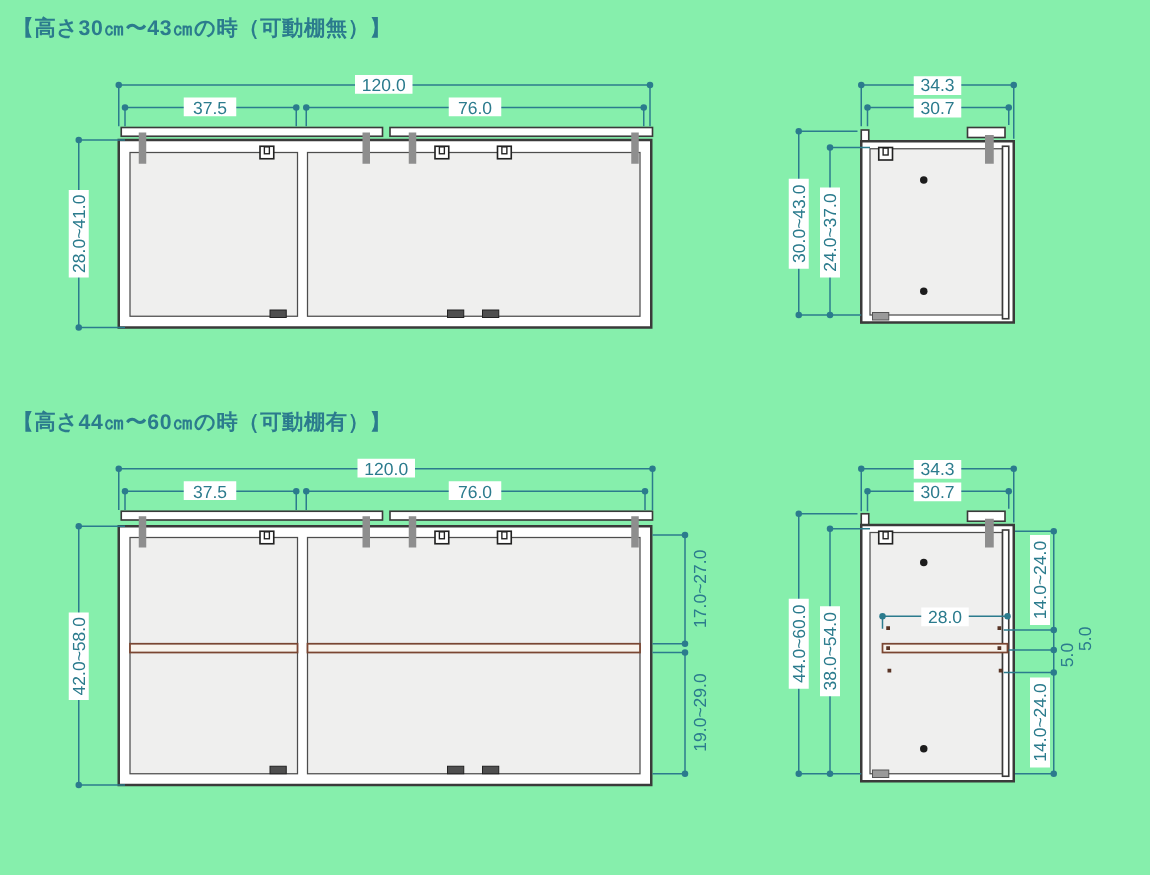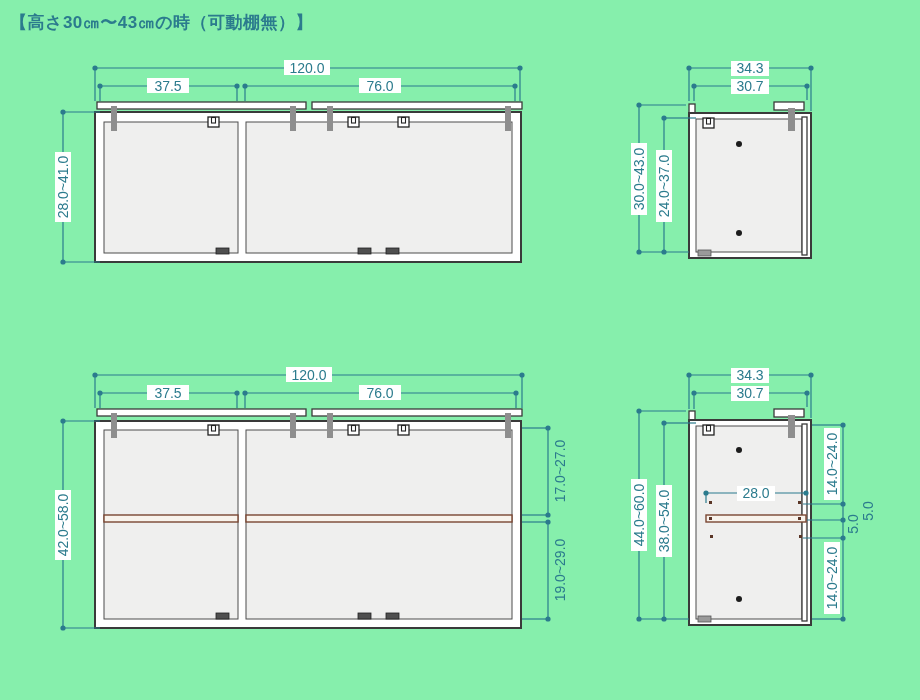--- a/index.html
+++ b/index.html
@@ -20,20 +20,21 @@
   .hole{fill:#1c1c1c;stroke:none;}
   .grayblock{fill:#9a9a9a;stroke:#555;stroke-width:.8;}
   .lblbg{fill:#ffffff;stroke:none;}
   text.dim{fill:#2b7b8d;font-size:14px;font-family:"Liberation Sans","DejaVu Sans",sans-serif;}
 </style>
 </head>
 <body>
 
 <div id="stage">
   <div class="title" style="top:11px">【高さ30㎝〜43㎝の時（可動棚無）】</div>
+  <div class="title" style="top:326px">【高さ44㎝〜60㎝の時（可動棚有）】</div>
 
   <svg width="920" height="700" viewBox="0 0 920 700">
     <defs>
       <g id="bracket">
         <rect x="0" y="0" width="11" height="10" fill="#fff" stroke="#222" stroke-width="1.3"></rect>
         <rect x="3.5" y="0.5" width="4" height="5.5" fill="#fff" stroke="#222" stroke-width="1.1"></rect>
       </g>
     </defs>
 
     <g>

